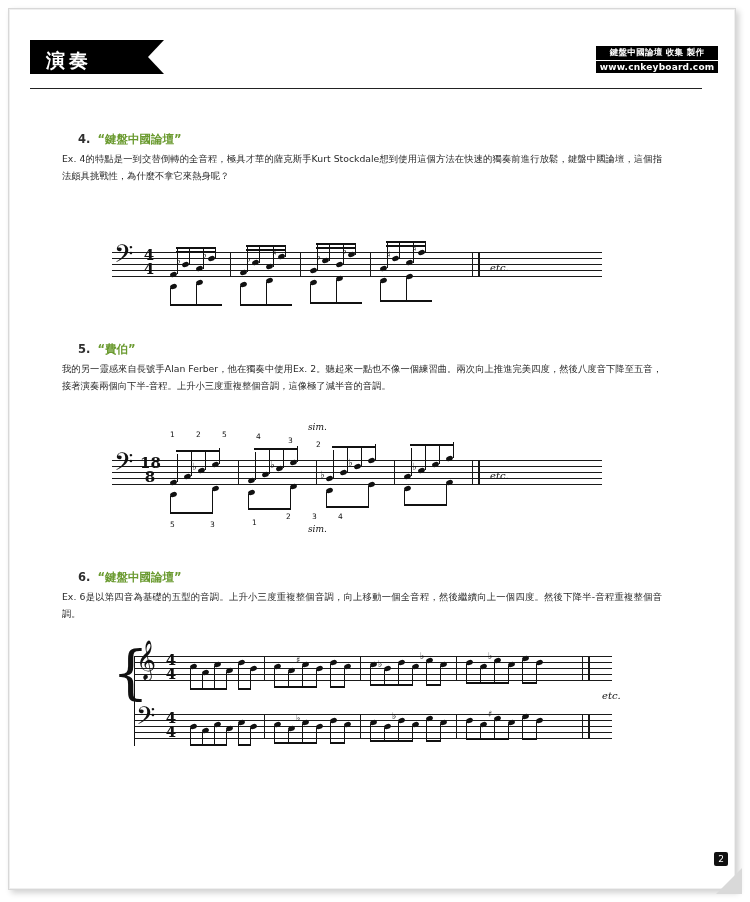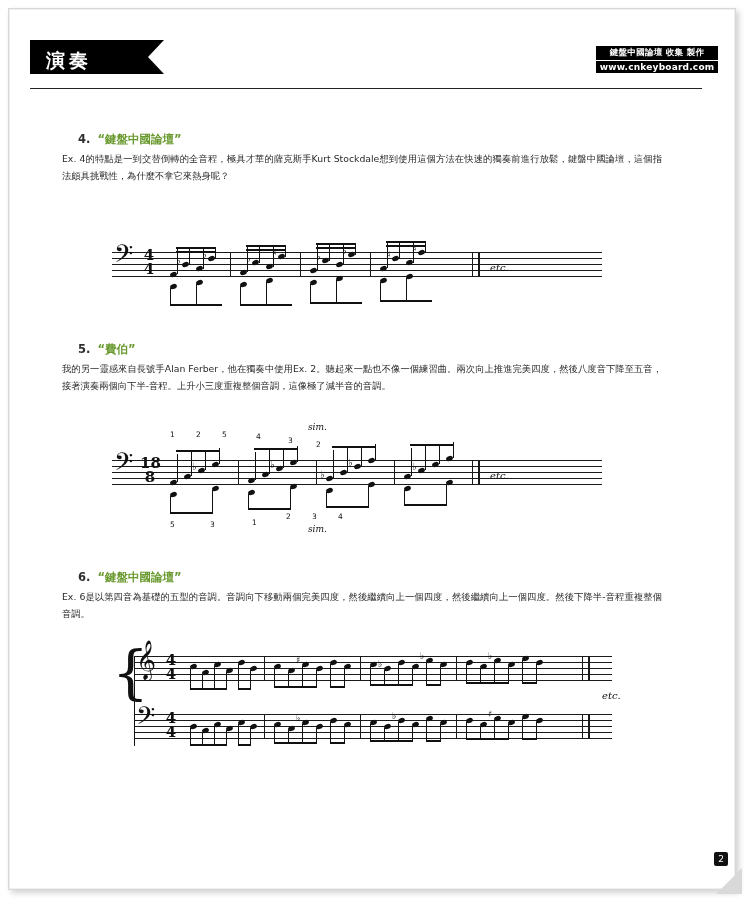--- a/index.html
+++ b/index.html
@@ -500,21 +500,21 @@
       <div class="barline" style="left:360px; top:30px; height:25px;"></div>
       <div class="endline-thick" style="left:366px; top:30px; height:25px;"></div>
       <div class="etc" style="left:378px; top:40px;">etc.</div>
     </div>
   </div>
 
   <div class="section" style="top:0">
     <div class="sec-head" style="top:570px">
       <span class="sec-num">6.</span><span>“鍵盤中國論壇”</span>
     </div>
-    <div class="sec-body" style="top:588px">Ex. 6是以第四音為基礎的五型的音調。音調向下移動兩個完美四度，然後繼續向上一個四度，然後繼續向上一個四度。然後下降半-音程重複整個音調。</div>
+    <div class="sec-body" style="top:588px">Ex. 6是以第四音為基礎的五型的音調。上升小三度重複整個音調，向上移動一個全音程，然後繼續向上一個四度。然後下降半-音程重複整個音調。</div>
 
     <div class="score" style="left:112px; top:642px; width:520px; height:120px;">
 
       <div class="brace" style="left:0px; top:2px;">{</div>
       <div class="sysbar" style="left:22px; top:14px; height:90px;"></div>
 
       <div class="staff" style="width:480px;height:32px;">
         <div class="staff-line" style="left:22px; top:14px;width:478px;"></div>
         <div class="staff-line" style="left:22px; top:20px;width:478px;"></div>
         <div class="staff-line" style="left:22px; top:26px;width:478px;"></div>

